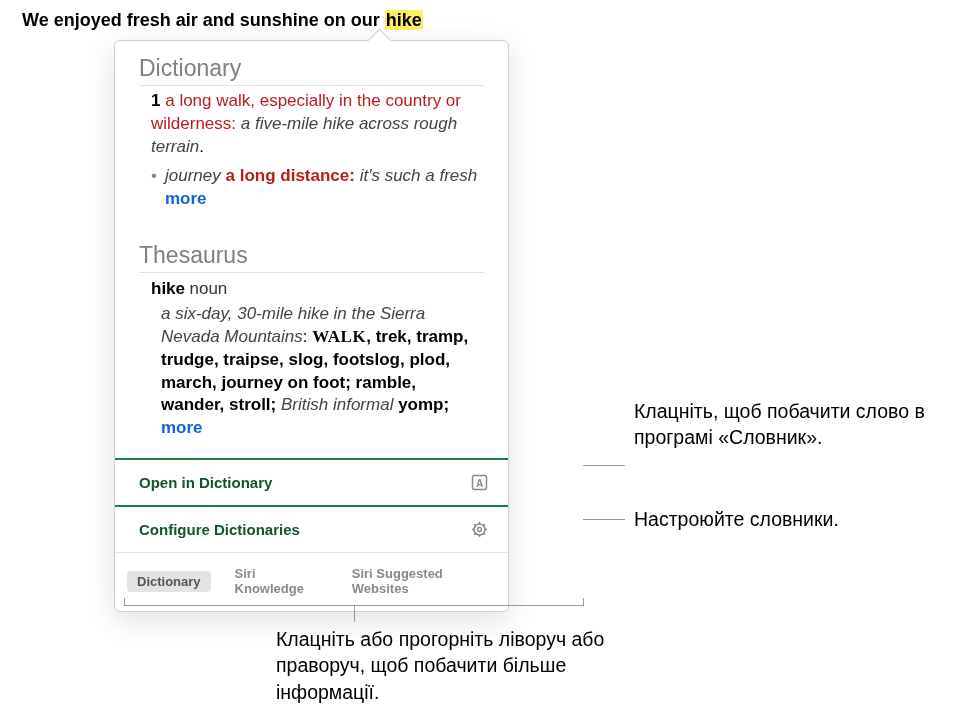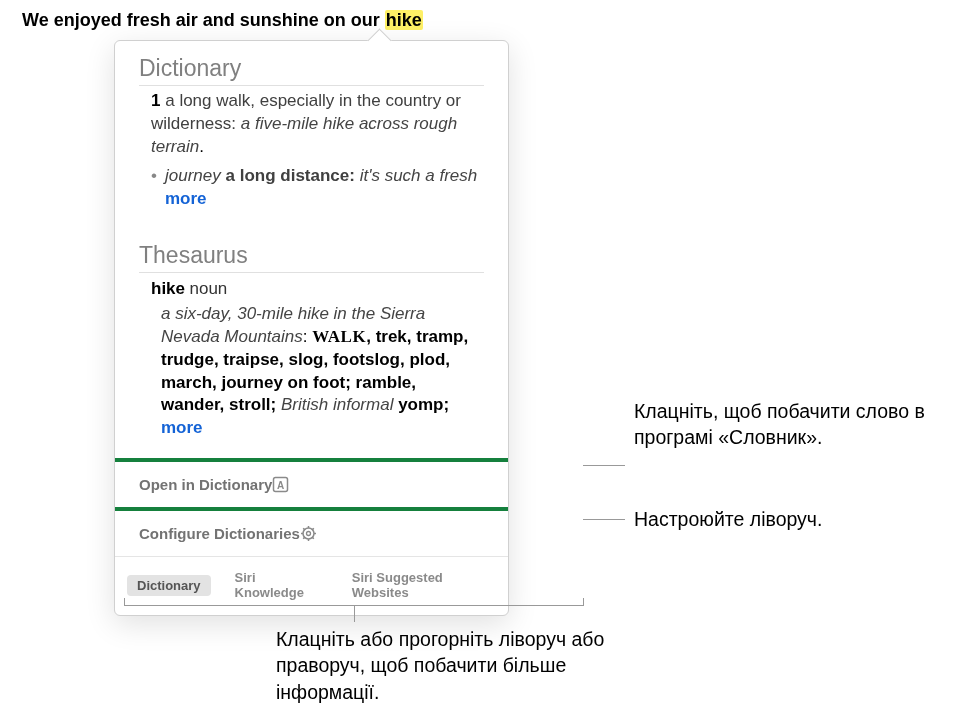--- a/index.html
+++ b/index.html
@@ -80,21 +80,21 @@
     .def-list {
       margin: 4px 24px 0 36px;
       font-size: 17px;
       line-height: 1.35;
     }
     .def-num {
       font-weight: 700;
       display: inline-block;
       margin-left: 0;
     }
-    .def-text { color: #404040; text-align: right; }
+    .def-text { color: #b91c1c; text-align: right; }
     .example { font-style: italic; color: #444; }
     .sub-def {
       margin-top: 6px;
       padding-left: 14px;
       position: relative;
     }
     .sub-def::before {
       content: "•";
       position: absolute;
       left: 0;
@@ -127,25 +127,26 @@
     }
     .synonym-caps {
       font-weight: 700;
       text-transform: uppercase;
       letter-spacing: 0.5px;
       font-family: Liberation Serif, serif;
     }
     .action-row {
       display: flex;
       align-items: center;
+      justify-content: space-between;
       padding: 14px 20px 14px 24px;
-      border-top: 4px solid #15803d;
+      border-top: 2px solid #15803d;
       font-size: 15px;
       font-weight: 700;
-      color: #737373;
+      color: #14532d;
       cursor: pointer;
     }
     .action-row:first-of-type {
       margin-top: 18px;
     }
     .icon-box {
       width: 17px;
       height: 17px;
       display: inline-flex;
       align-items: center;
@@ -256,17 +257,17 @@
       <div class="tab">Siri Knowledge</div>
       <div class="tab">Siri Suggested Websites</div>
     </div>
   </div>
 </div>
 
 <div class="callout-line" style="top:465px; left:583px; width:42px; height:1px;"></div>
 <div class="callout" style="top:398px; left:634px; width:300px;">Клацніть, щоб побачити слово в програмі «Словник».</div>
 
 <div class="callout-line" style="top:519px; left:583px; width:42px; height:1px;"></div>
-<div class="callout" style="top:506px; left:634px; width:260px;">Настроюйте ліворуч.</div>
+<div class="callout" style="top:506px; left:634px; width:260px;">Настроюйте словники.</div>
 
 <div class="callout-bracket" style="top:598px; left:124px; width:460px;"></div>
 <div class="callout-line" style="top:606px; left:354px; width:1px; height:16px;"></div>
 <div class="callout" style="top:626px; left:276px; width:340px;">Клацніть або прогорніть ліворуч або праворуч, щоб побачити більше інформації.</div>
 
 </body></html>

